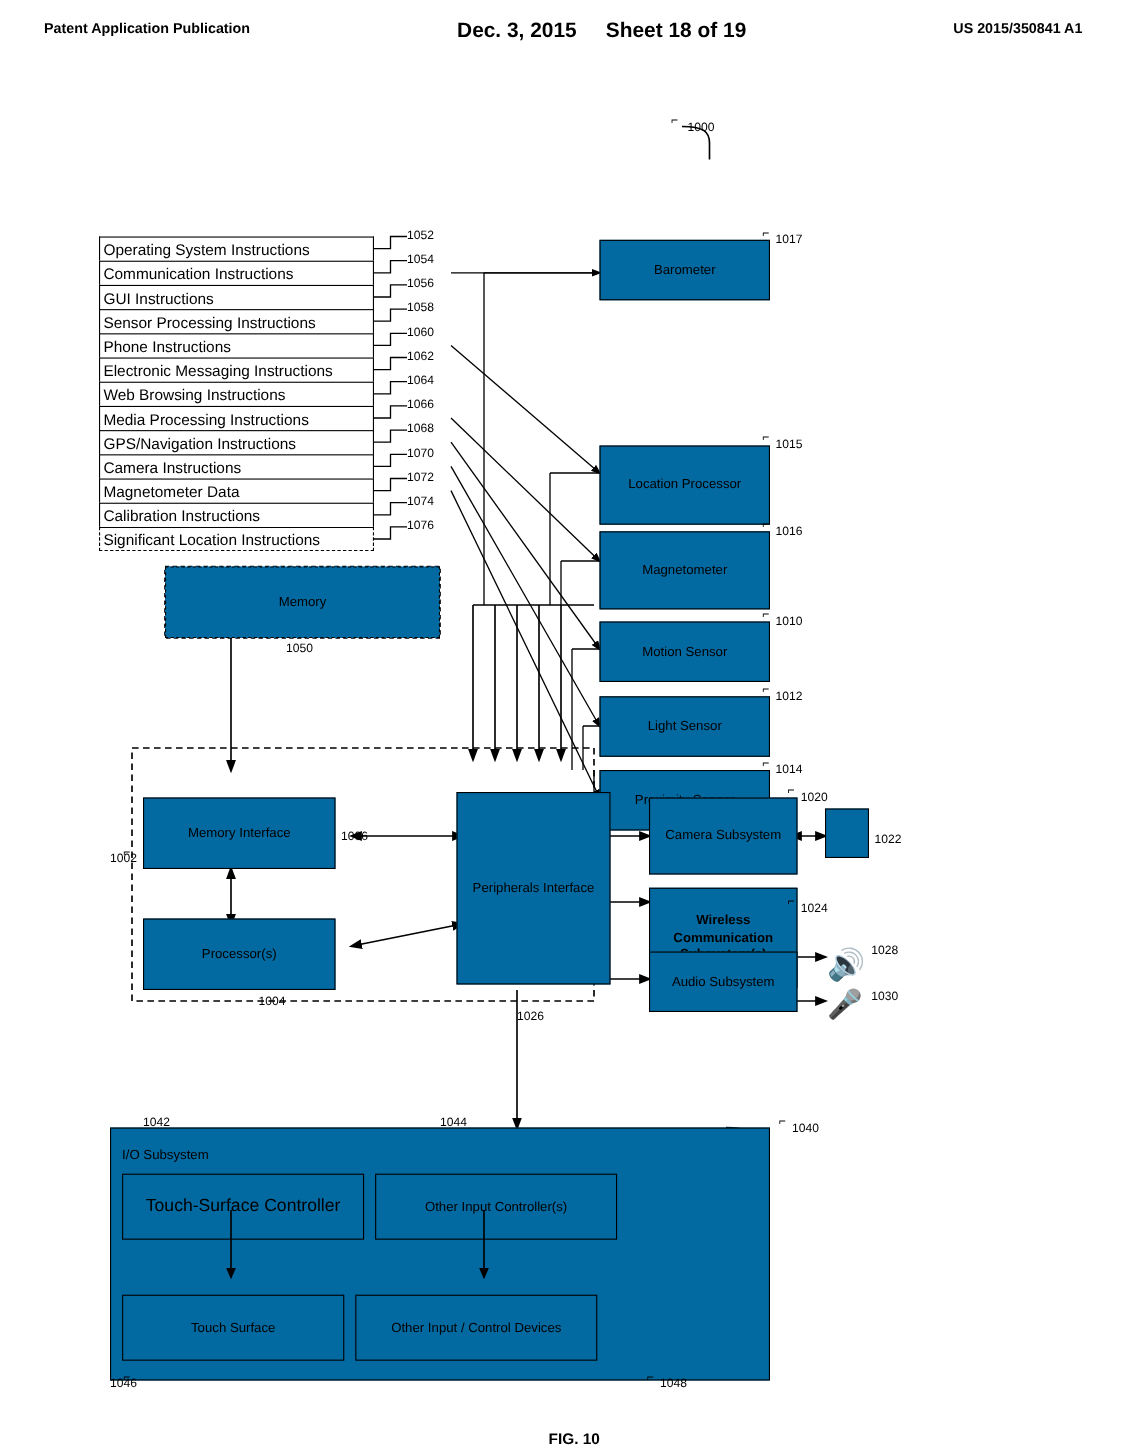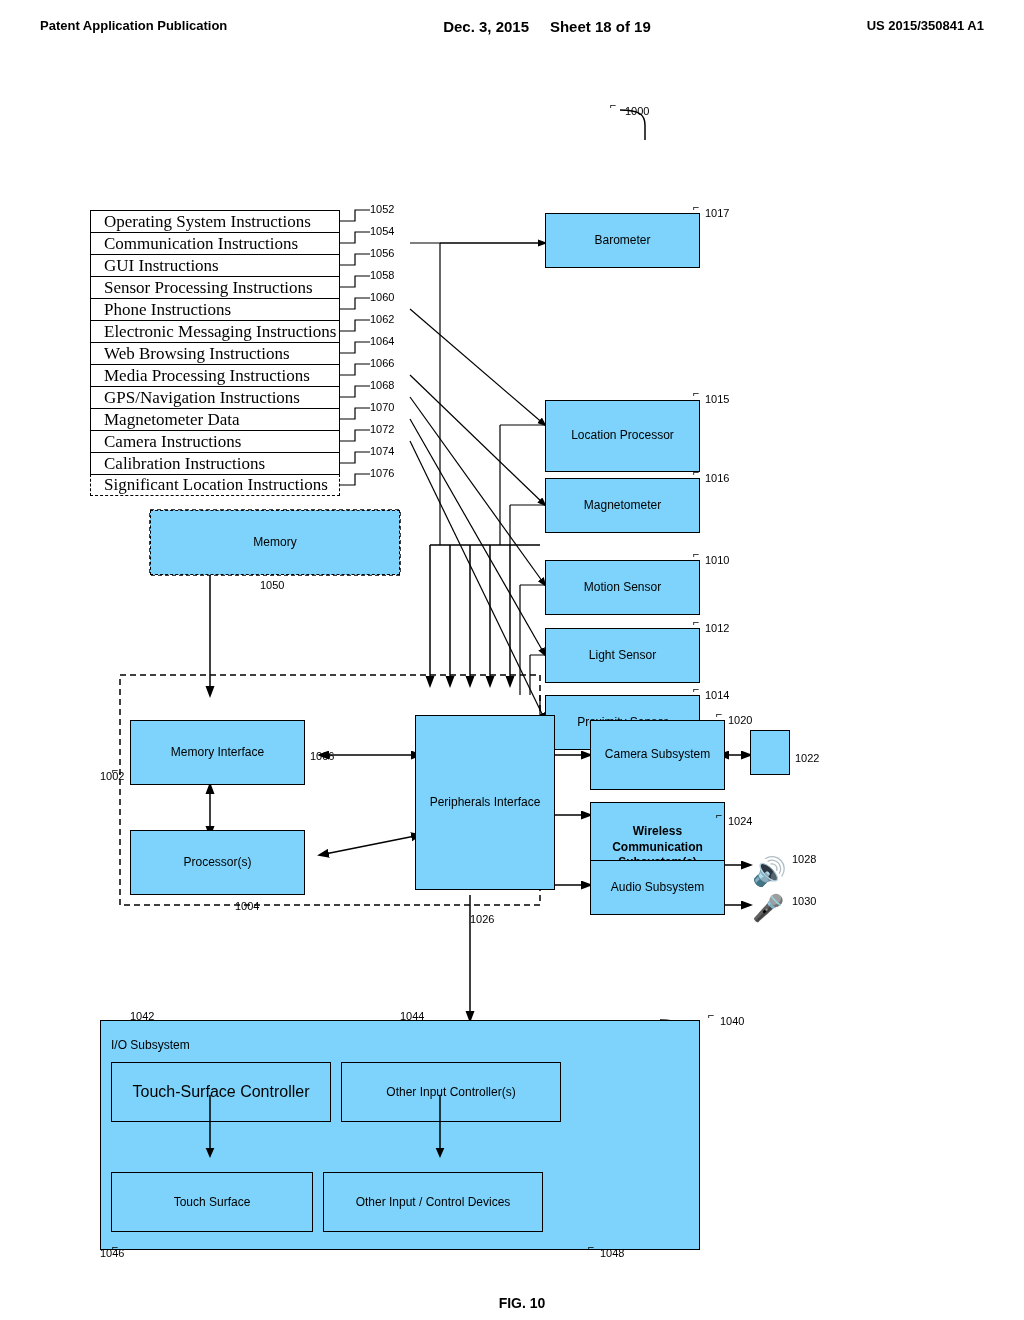--- a/index.html
+++ b/index.html
@@ -18,38 +18,38 @@
       justify-content: space-between;
       align-items: flex-start;
       padding: 18px 40px 10px 40px;
       border-bottom: none;
     }
     .patent-header-left, .patent-header-right {
       font-size: 13px;
       font-weight: bold;
     }
     .patent-header-center {
-      font-size: 15px;
+      font-size: 19px;
       font-weight: bold;
       text-align: center;
     }
 
     
     .diagram-area {
       position: relative;
       width: 100%;
       height: 1230px;
       margin-top: 10px;
     }
 
     
     .box {
       position: absolute;
       border: 1.5px solid #000;
-      background: #7dd3fc;
+      background: #0369a1;
       display: flex;
       align-items: center;
       justify-content: center;
       text-align: center;
       font-size: 12px;
       line-height: 1.3;
     }
 
     
     .ref-label {
@@ -81,27 +81,26 @@
     .memory-list {
       position: absolute;
       left: 90px;
       top: 155px;
       width: 250px;
     }
     .memory-list-item {
       display: flex;
       align-items: center;
       height: 22px;
-      font-size: 17px;
+      font-size: 14px;
       border: 1px solid #000;
       border-bottom: none;
-      padding-left: 13px;
+      padding-left: 3px;
       background: #fff;
       position: relative;
-      font-family: Liberation Serif, serif;
     }
     .memory-list-item:last-child {
       border-bottom: 1px solid #000;
     }
   </style>
 </head>
 <body>
 
 <div class="patent-header">
   <div class="patent-header-left">Patent Application Publication</div>
@@ -233,22 +232,22 @@
   <div class="memory-list">
     <div class="memory-list-item">Operating System Instructions</div>
     <div class="memory-list-item">Communication Instructions</div>
     <div class="memory-list-item">GUI Instructions</div>
     <div class="memory-list-item">Sensor Processing Instructions</div>
     <div class="memory-list-item">Phone Instructions</div>
     <div class="memory-list-item">Electronic Messaging Instructions</div>
     <div class="memory-list-item">Web Browsing Instructions</div>
     <div class="memory-list-item">Media Processing Instructions</div>
     <div class="memory-list-item">GPS/Navigation Instructions</div>
+    <div class="memory-list-item">Camera Instructions</div>
     <div class="memory-list-item">Magnetometer Data</div>
-    <div class="memory-list-item">Camera Instructions</div>
     <div class="memory-list-item">Calibration Instructions</div>
     <div class="memory-list-item" style="border-bottom:1px dashed #000; border-left:1px dashed #000; border-right:1px dashed #000;">Significant Location Instructions</div>
   </div>
 
   <span class="ref-label" style="left:370px; top:148px;">1052</span>
   <span class="ref-label" style="left:370px; top:170px;">1054</span>
   <span class="ref-label" style="left:370px; top:192px;">1056</span>
   <span class="ref-label" style="left:370px; top:214px;">1058</span>
   <span class="ref-label" style="left:370px; top:236px;">1060</span>
   <span class="ref-label" style="left:370px; top:258px;">1062</span>
@@ -261,21 +260,21 @@
   <span class="ref-label" style="left:370px; top:412px;">1076</span>
 
   <div class="box" style="left:545px; top:158px; width:155px; height:55px;">Barometer</div>
   <span class="ref-label" style="left:705px; top:152px;">1017</span>
   <span class="ref-label" style="left:693px; top:146px;">⌐</span>
 
   <div class="box" style="left:545px; top:345px; width:155px; height:72px;">Location Processor</div>
   <span class="ref-label" style="left:705px; top:338px;">1015</span>
   <span class="ref-label" style="left:693px; top:332px;">⌐</span>
 
-  <div class="box" style="left:545px; top:423px; width:155px; height:55px;text-align:center;">Magnetometer</div>
+  <div class="box" style="left:545px; top:423px; width:155px; height:71px;text-align:center;">Magnetometer</div>
   <span class="ref-label" style="left:705px; top:417px;">1016</span>
   <span class="ref-label" style="left:693px; top:411px;">⌐</span>
 
   <div class="box" style="left:545px; top:505px; width:155px; height:55px;">Motion Sensor</div>
   <span class="ref-label" style="left:705px; top:499px;">1010</span>
   <span class="ref-label" style="left:693px; top:493px;">⌐</span>
 
   <div class="box" style="left:545px; top:573px; width:155px; height:55px;">Light Sensor</div>
   <span class="ref-label" style="left:705px; top:567px;">1012</span>
   <span class="ref-label" style="left:693px; top:561px;">⌐</span>

